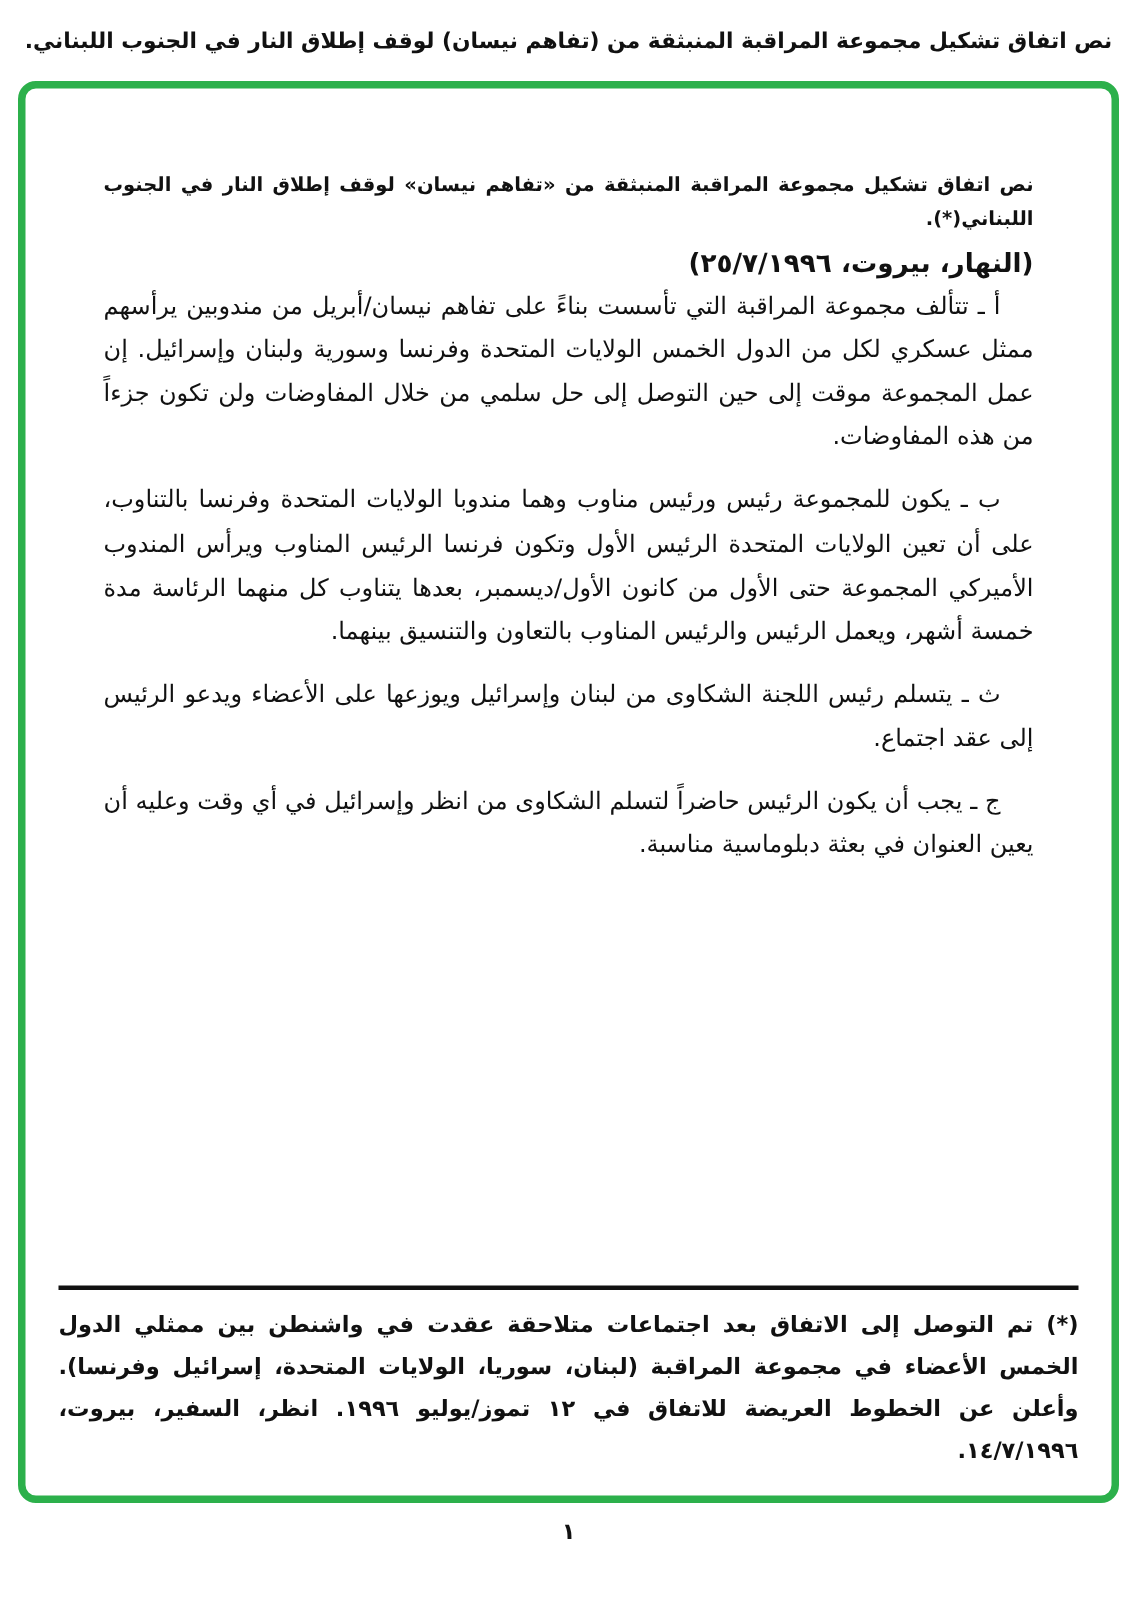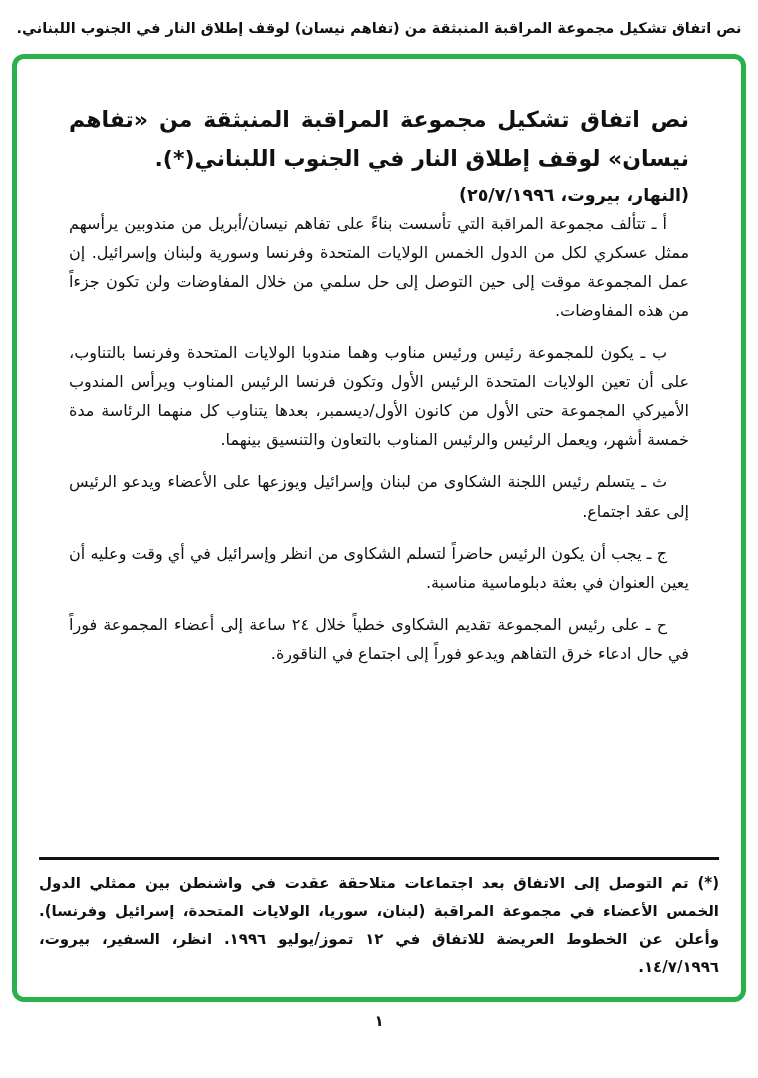--- a/index.html
+++ b/index.html
@@ -33,24 +33,25 @@
     margin: 16px 12px 0;
     height: 948px;
     border: 5px solid #2cb04b;
     border-radius: 12px;
     position: relative;
     padding: 42px 52px 0;
     background: #ffffff;
   }
 
   .doc-title {
-    font-size: 22px;
+    font-size: 13px;
     font-weight: bold;
     line-height: 1.75;
     text-align: justify;
+    margin-top: 12px;
   }
   .doc-subtitle {
     font-size: 17.5px;
     font-weight: bold;
     margin-top: 4px;
     line-height: 1.5;
   }
   .section-heading {
     font-size: 17px;
     font-weight: bold;
@@ -106,21 +107,20 @@
     <h1 class="doc-title">نص اتفاق تشكيل مجموعة المراقبة المنبثقة من «تفاهم نيسان» لوقف إطلاق النار في الجنوب اللبناني(*).</h1>
 
     <div class="doc-subtitle">(النهار، بيروت، ٢٥/٧/١٩٩٦)</div>
 
 
     <div class="paragraphs">
       <p>أ ـ تتألف مجموعة المراقبة التي تأسست بناءً على تفاهم نيسان/أبريل من مندوبين يرأسهم ممثل عسكري لكل من الدول الخمس الولايات المتحدة وفرنسا وسورية ولبنان وإسرائيل. إن عمل المجموعة موقت إلى حين التوصل إلى حل سلمي من خلال المفاوضات ولن تكون جزءاً من هذه المفاوضات.</p>
       <p>ب ـ يكون للمجموعة رئيس ورئيس مناوب وهما مندوبا الولايات المتحدة وفرنسا بالتناوب، على أن تعين الولايات المتحدة الرئيس الأول وتكون فرنسا الرئيس المناوب ويرأس المندوب الأميركي المجموعة حتى الأول من كانون الأول/ديسمبر، بعدها يتناوب كل منهما الرئاسة مدة خمسة أشهر، ويعمل الرئيس والرئيس المناوب بالتعاون والتنسيق بينهما.</p>
       <p>ث ـ يتسلم رئيس اللجنة الشكاوى من لبنان وإسرائيل ويوزعها على الأعضاء ويدعو الرئيس إلى عقد اجتماع.</p>
       <p>ج ـ يجب أن يكون الرئيس حاضراً لتسلم الشكاوى من انظر وإسرائيل في أي وقت وعليه أن يعين العنوان في بعثة دبلوماسية مناسبة.</p>
-      <p>ح ـ على رئيس المجموعة تقديم الشكاوى خطياً خلال ٢٤ ساعة إلى أعضاء المجموعة فوراً في حال ادعاء خرق التفاهم ويدعو فوراً إلى اجتماع في الناقورة.</p>
     </div>
 
     <div class="footnote-area">
       <hr class="footnote-rule">
       <p class="footnote">(*) تم التوصل إلى الاتفاق بعد اجتماعات متلاحقة عقدت في واشنطن بين ممثلي الدول الخمس الأعضاء في مجموعة المراقبة (لبنان، سوريا، الولايات المتحدة، إسرائيل وفرنسا). وأعلن عن الخطوط العريضة للاتفاق في ١٢ تموز/يوليو ١٩٩٦. انظر، السفير، بيروت، ١٤/٧/١٩٩٦.</p>
     </div>
 
   </div>
 
   <div class="page-number">١</div>

